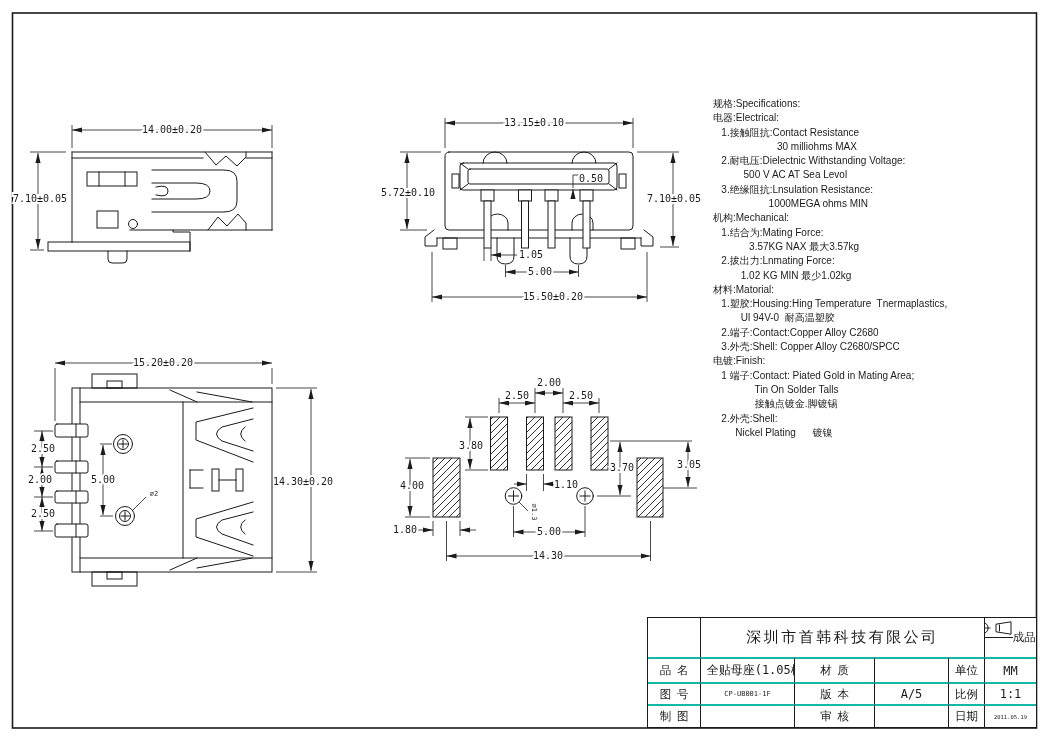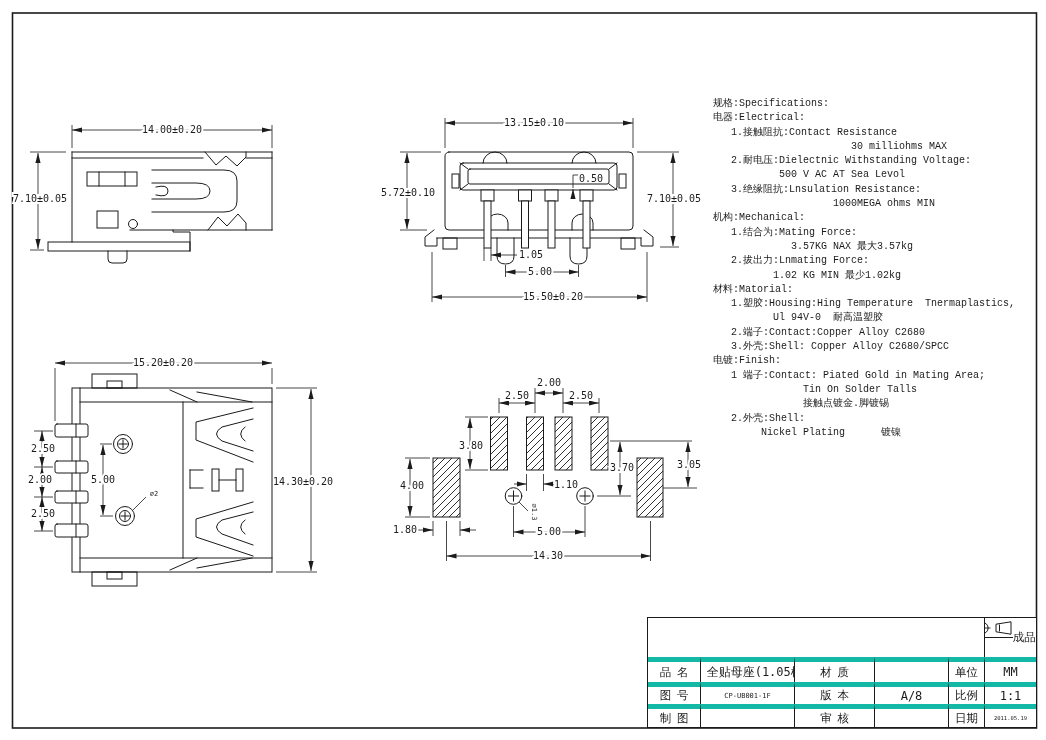--- a/index.html
+++ b/index.html
@@ -14,32 +14,32 @@
   .dt{
     fill:#1b1b1b;font-family:"DejaVu Sans Mono",monospace;font-size:10px;
     text-anchor:middle;paint-order:stroke;stroke:#ffffff;stroke-width:4px;
   }
   .dts{
     fill:#1b1b1b;font-family:"DejaVu Sans Mono",monospace;font-size:7px;
     text-anchor:middle;paint-order:stroke;stroke:#ffffff;stroke-width:3px;
   }
   .specs{
     position:absolute;left:713px;top:97px;margin:0;
-    font-family:Liberation Mono, monospace;font-size:10px;line-height:14.3px;
+    font-family:Liberation Sans, sans-serif;font-size:10px;line-height:14.3px;
     color:#1b1b1b;white-space:pre;
   }
   
   .tblock{
     position:absolute;left:647px;top:617px;width:390px;height:111px;
     border:1.6px solid #1b1b1b;box-sizing:border-box;display:grid;
     grid-template-columns:52px 94px 80px 74px 36px 1fr;
     grid-template-rows:39px 25px 22px 1fr;
     background:#fff;color:#1b1b1b;font-family:"Liberation Serif",serif;
   }
-  .tc{border-left:1px solid #1b1b1b;border-top:5px solid #14b8a6;
+  .tc{border-left:1px solid #1b1b1b;border-top:2px solid #14b8a6;
       display:flex;align-items:center;justify-content:center;
       font-size:11.5px;white-space:pre;overflow:hidden;box-sizing:border-box;}
   .nt{border-top:none;} .nl{border-left:none;}
   .company{grid-column:2/6;font-size:15px;letter-spacing:2.5px;font-weight:500;}
   .hdrR{grid-column:6;flex-direction:row;padding:0;align-items:stretch;}
   .hdrR .sym{height:19px;border-bottom:1px solid #1b1b1b;display:flex;align-items:center;justify-content:center;gap:3px;}
   .hdrR .dtype{flex:1;display:flex;align-items:center;justify-content:center;font-size:11.5px;}
   .mono{font-family:"DejaVu Sans Mono",monospace;}
   .v10{font-size:12px;} .v7{font-size:7px;text-align:right;} .v65{font-size:12px;} .v55{font-size:5.5px;}
 </style>
@@ -318,20 +318,21 @@
 电镀:Finish:
    1 端子:Contact: Piated Gold in Mating Area;
                Tin On Solder Talls
                接触点镀金.脚镀锡
    2.外壳:Shell:
         Nickel Plating      镀镍</pre>
 
 
 <div class="tblock">
   <div class="tc nl nt"></div>
+  <div class="tc nt company">深圳市首韩科技有限公司</div>
   <div class="tc nt hdrR">
     <div class="sym">
       <svg width="17" height="16" viewBox="0 0 17 16">
         <circle cx="8.5" cy="8" r="5.6" fill="none" stroke="#1b1b1b" stroke-width="1"></circle>
         <circle cx="8.5" cy="8" r="2.2" fill="none" stroke="#1b1b1b" stroke-width="1"></circle>
         <path d="M0.5,8 H16.5 M8.5,0 V16" stroke="#1b1b1b" stroke-width="0.9"></path>
       </svg>
       <svg width="19" height="14" viewBox="0 0 19 14">
         <polygon points="2,3.2 17,0.8 17,13.2 2,10.8" fill="none" stroke="#1b1b1b" stroke-width="1"></polygon>
         <line x1="5.5" y1="3.6" x2="5.5" y2="10.4" stroke="#1b1b1b" stroke-width="1"></line>
@@ -343,21 +344,21 @@
   <div class="tc nl">品  名</div>
   <div class="tc mono v65">AF 全贴母座(1.05柱)</div>
   <div class="tc">材  质</div>
   <div class="tc mono v10"></div>
   <div class="tc">单位</div>
   <div class="tc mono v10">MM</div>
 
   <div class="tc nl">图  号</div>
   <div class="tc mono v7">CP-UB001-1F</div>
   <div class="tc">版  本</div>
-  <div class="tc mono v10">A/8</div>
+  <div class="tc mono v10">A/5</div>
   <div class="tc">比例</div>
   <div class="tc mono v10">1:1</div>
 
   <div class="tc nl">制  图</div>
   <div class="tc mono v10"></div>
   <div class="tc">审  核</div>
   <div class="tc mono v10"></div>
   <div class="tc">日期</div>
   <div class="tc mono v55">2011.05.19</div>
 </div>

